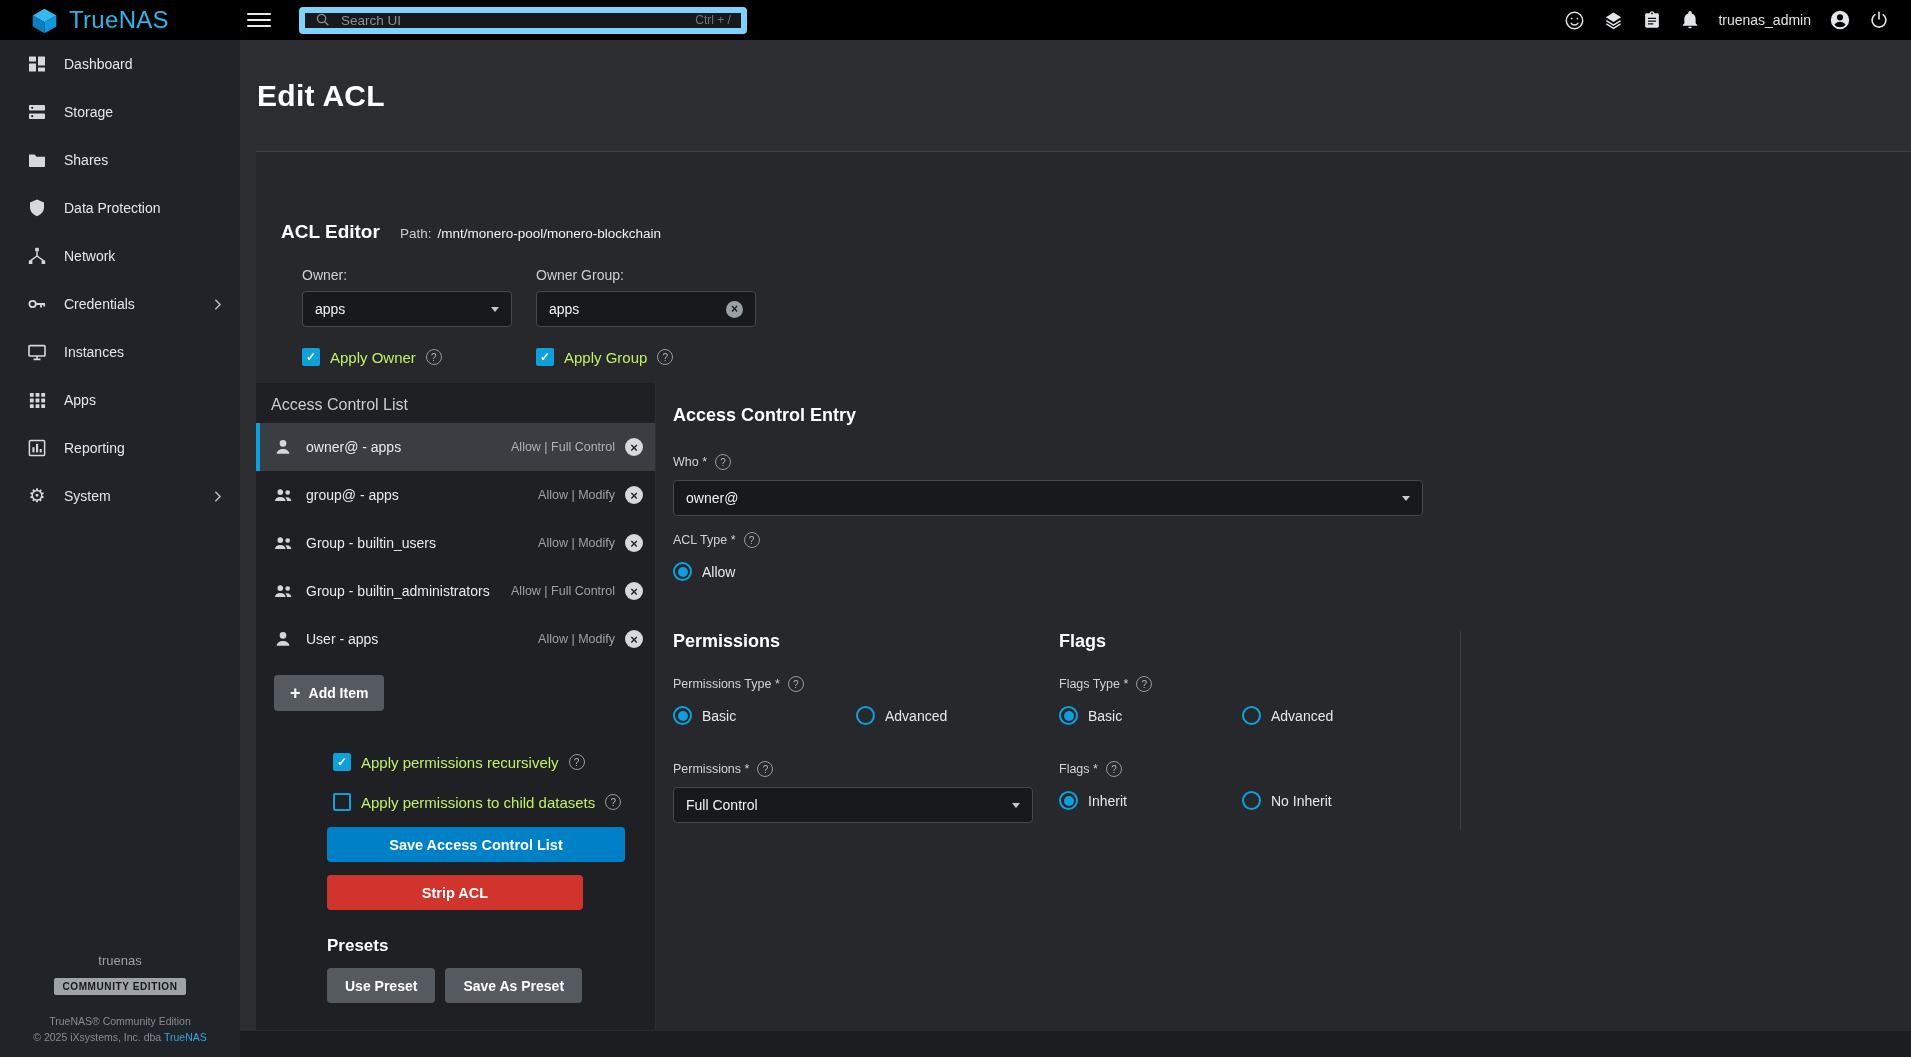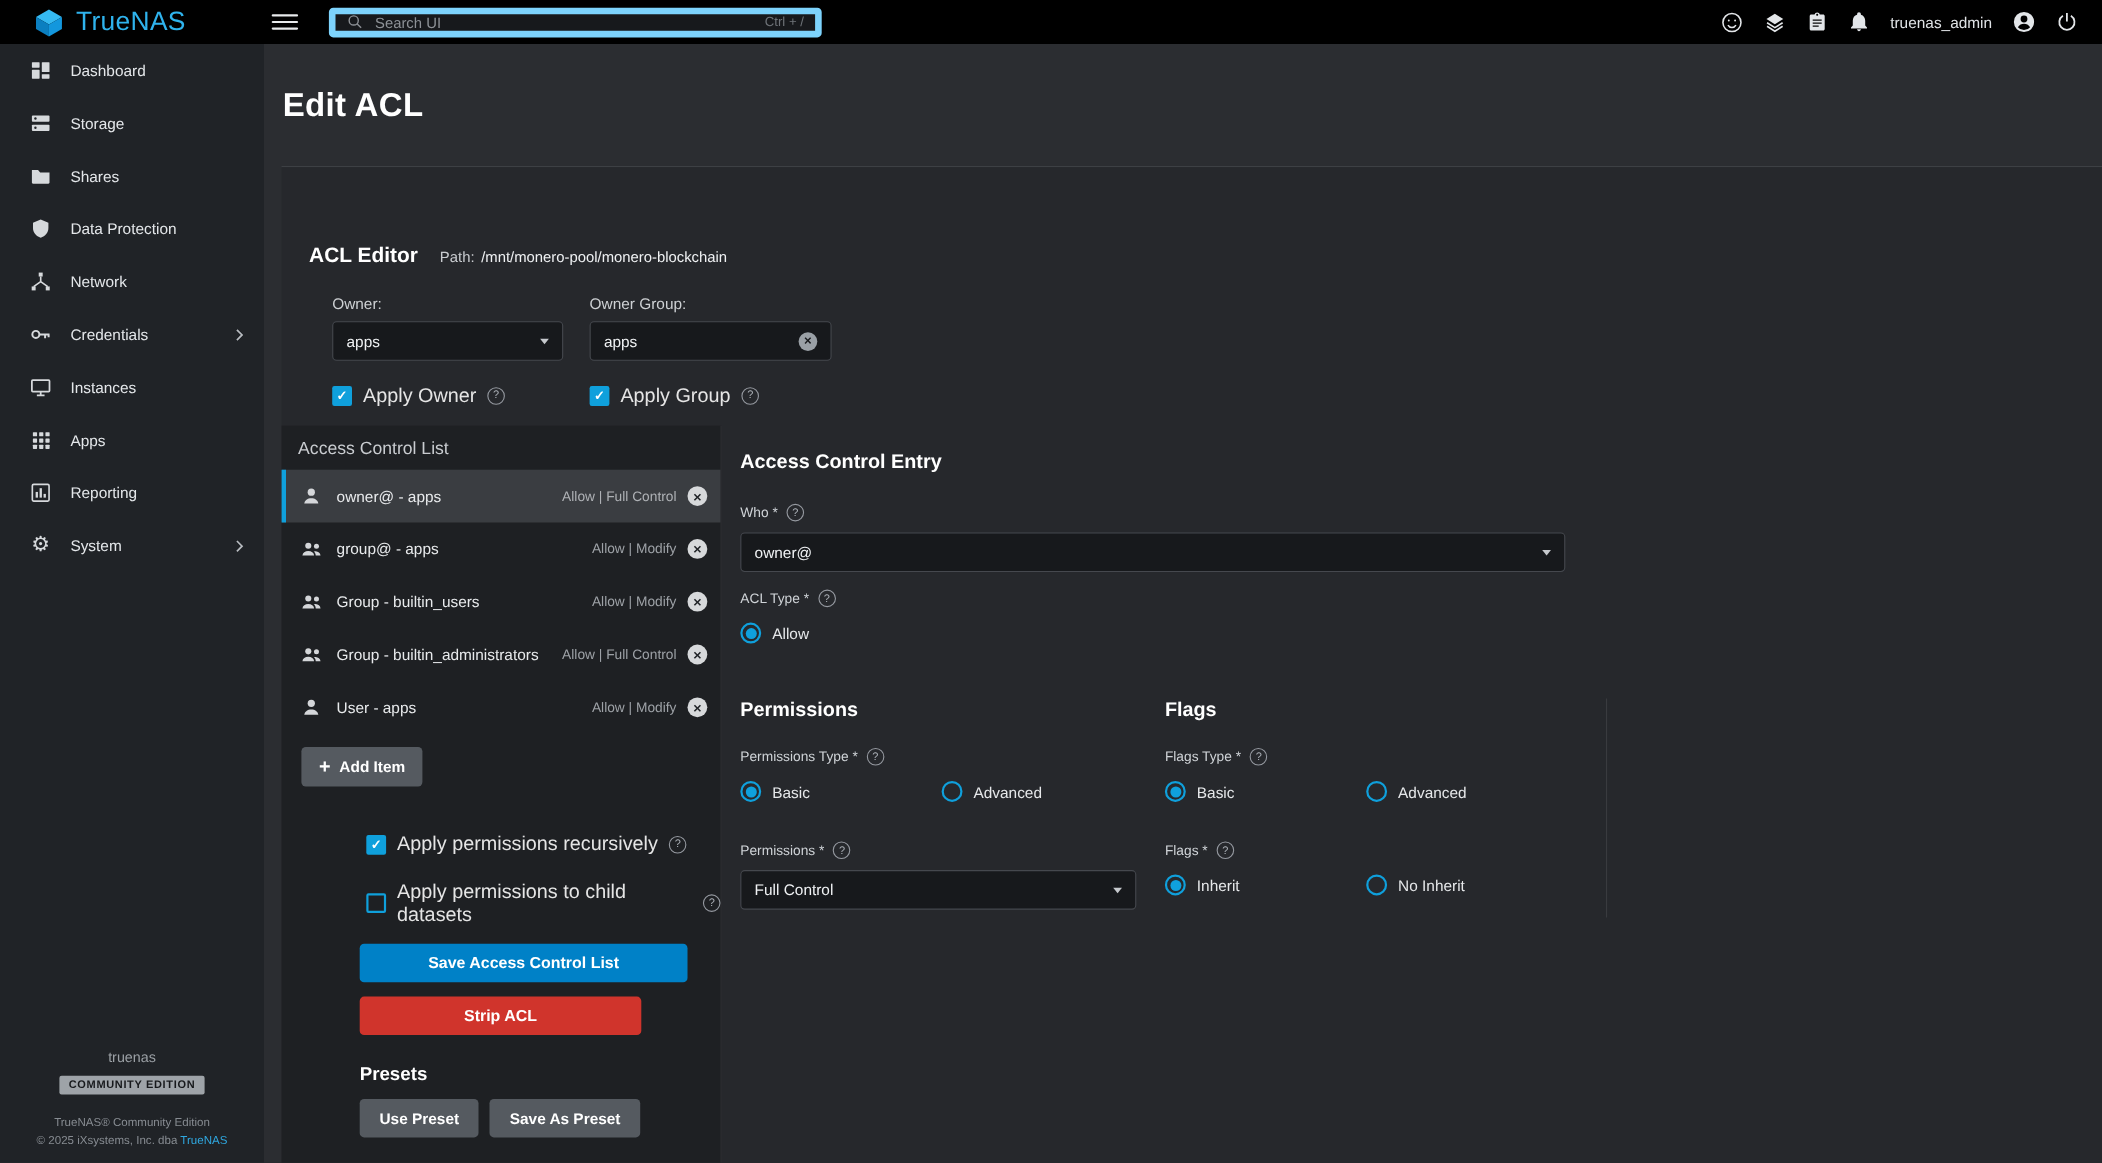--- a/index.html
+++ b/index.html
@@ -68,21 +68,21 @@
          border-top:5.5px solid #c6c9cd;margin-left:auto;}
   .clear{margin-left:auto;width:17px;height:17px;border-radius:50%;background:#9aa0a6;color:#17191c;
          font-size:12px;font-weight:bold;display:flex;align-items:center;justify-content:center;cursor:pointer;}
 
   .apply-row{display:flex;gap:24px;padding-left:46px;margin-top:21px;}
   .apply-row .cbx-wrap{width:210px;}
   .cbx-wrap{display:flex;align-items:center;gap:10px;cursor:pointer;}
   .checkbox{width:18px;height:18px;border-radius:2px;display:flex;align-items:center;justify-content:center;flex:none;}
   .checkbox.checked{background:var(--accent);color:#fff;font-size:12px;font-weight:bold;}
   .checkbox.unchecked{border:2px solid var(--accent);background:transparent;}
-  .cbx-label{font-size:18px;color:#e5e5e5;}
+  .cbx-label{font-size:15px;color:#bef264;text-align:center;}
   .help{width:16px;height:16px;border:1px solid #9599a0;border-radius:50%;color:#aeb3ba;font-size:10px;
         display:inline-flex;align-items:center;justify-content:center;flex:none;cursor:pointer;}
 
   .editor-body{display:flex;margin-top:17px;}
   .list-panel{width:400px;background:var(--panel-bg);border-right:1px solid rgba(255,255,255,0.07);padding-bottom:27px;}
   .list-header{font-size:16px;color:#c9ccd0;padding:13px 0 9px 15px;}
   .acl-item{height:48px;display:flex;align-items:center;padding:0 12px 0 12px;border-left:4px solid transparent;cursor:pointer;}
   .acl-item.selected{background:#3a3d41;border-left-color:var(--accent);}
   .li-icon{width:22px;display:flex;justify-content:center;color:#d4d6d9;}
   .li-name{margin-left:12px;font-size:14px;color:#e8eaec;}

